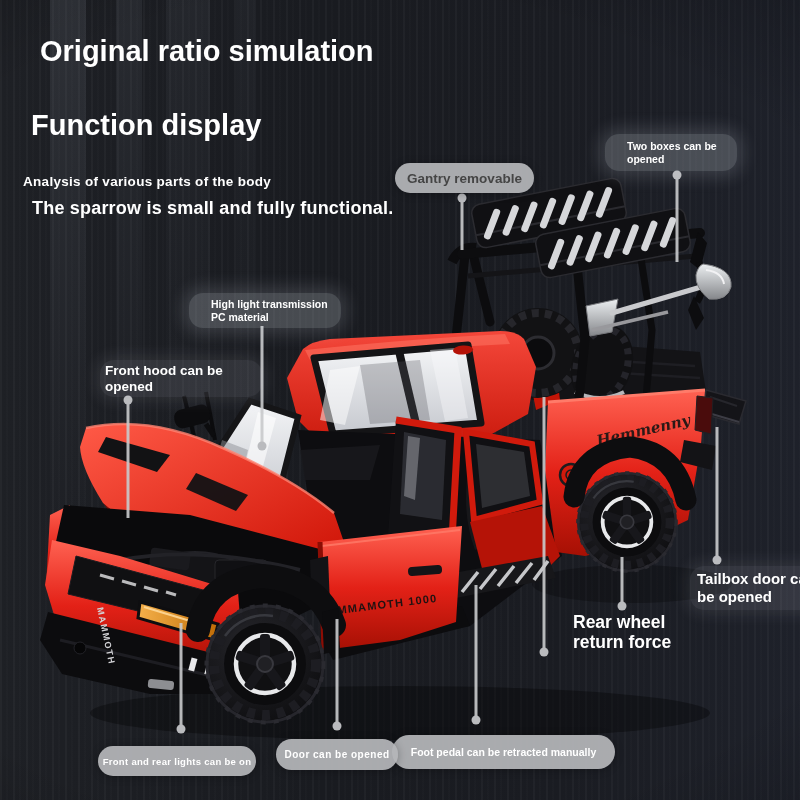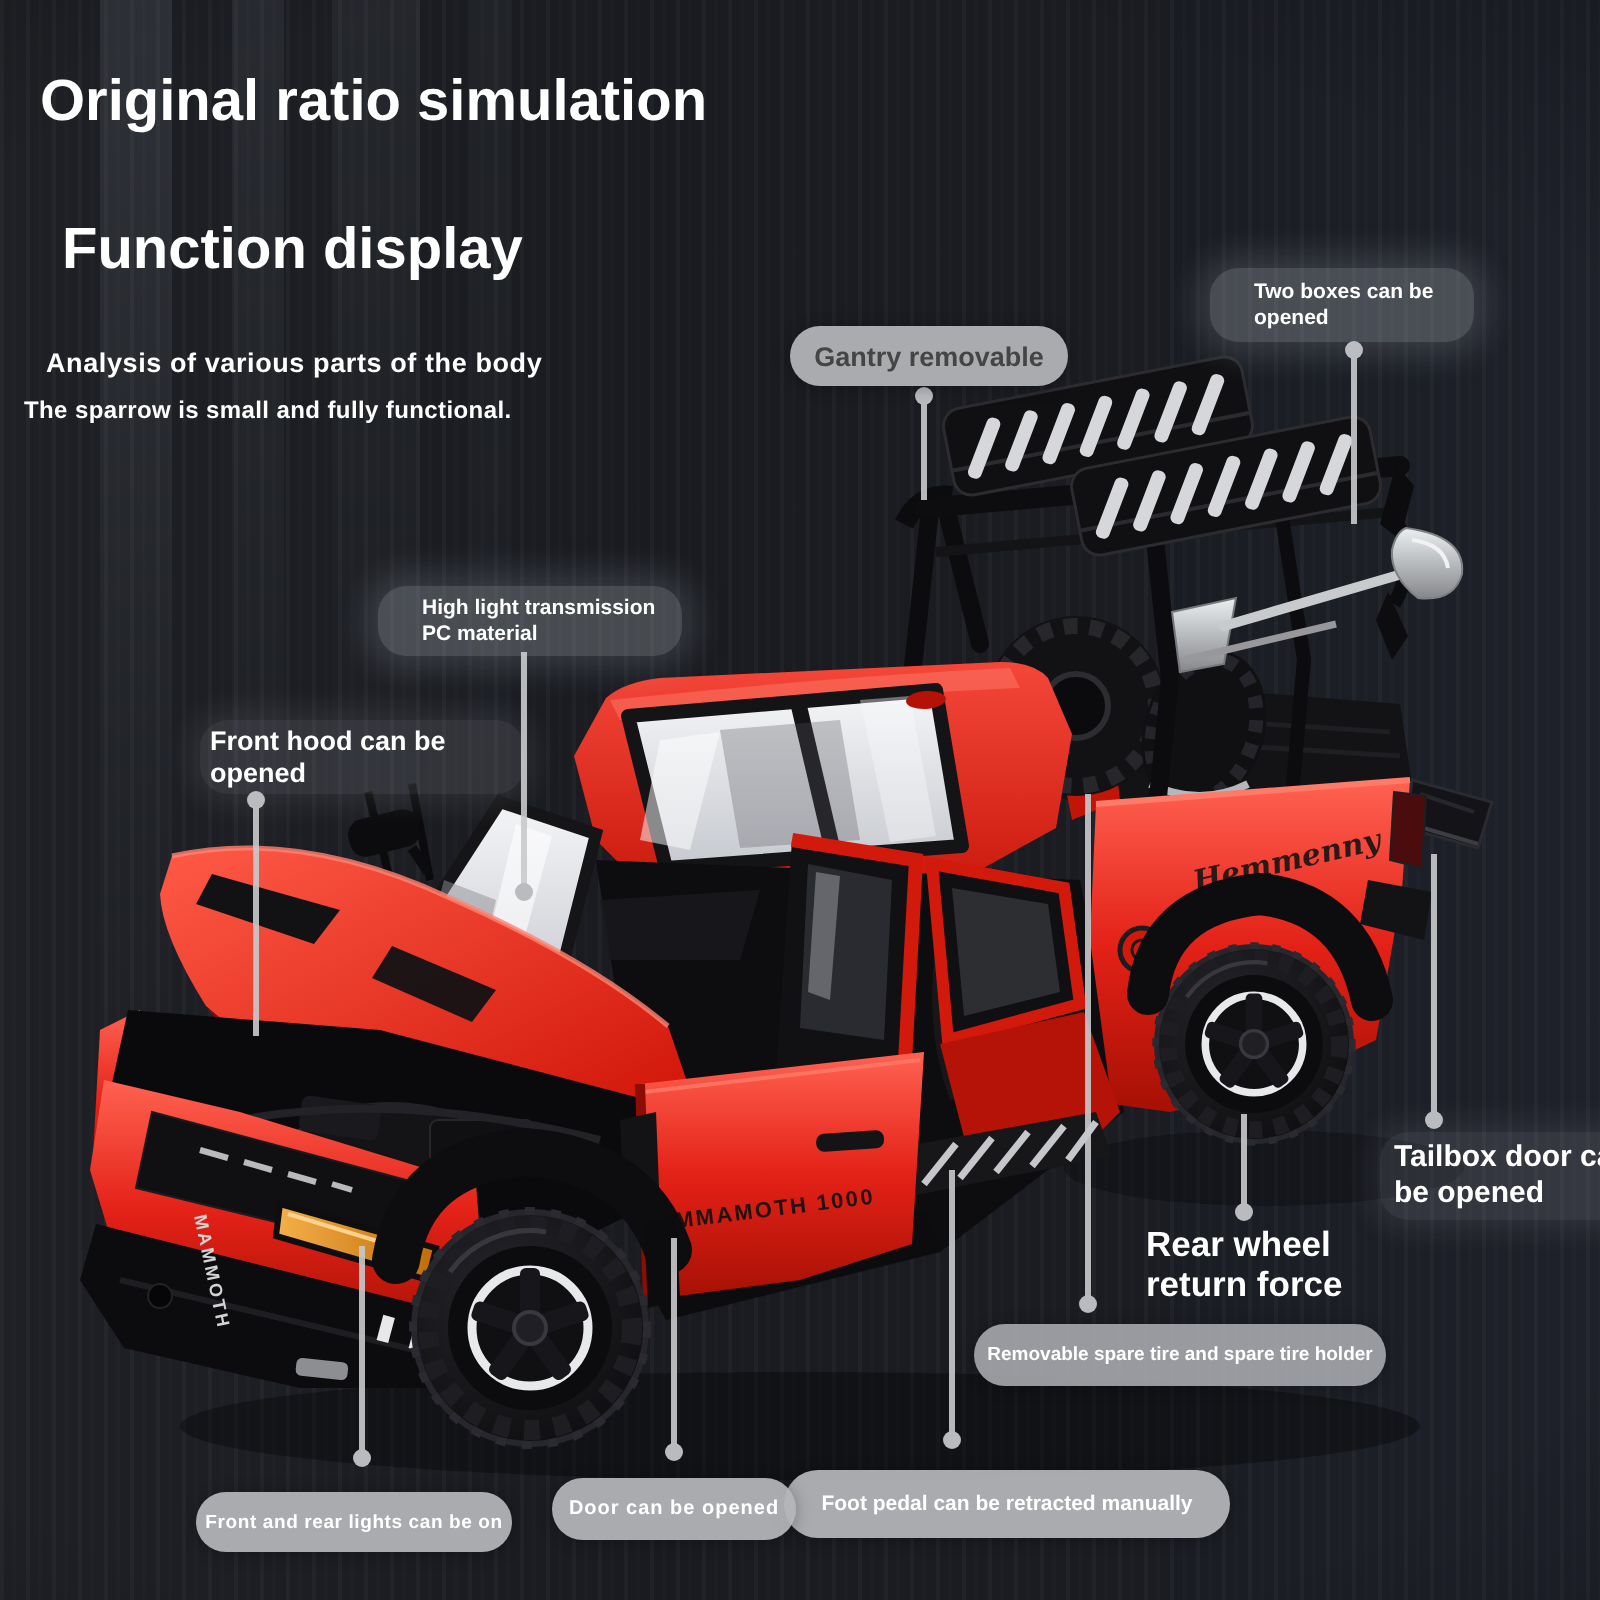--- a/index.html
+++ b/index.html
@@ -15,24 +15,24 @@
   }
   .pillar{position:absolute;top:0;pointer-events:none;}
   .pillar.a{left:50px;width:36px;height:560px;background:linear-gradient(180deg,rgba(160,168,182,.13),rgba(160,168,182,.04) 65%,rgba(160,168,182,0));}
   .pillar.b{left:116px;width:26px;height:540px;background:linear-gradient(180deg,rgba(160,168,182,.09),rgba(160,168,182,.02) 70%,rgba(160,168,182,0));}
   .pillar.c{left:166px;width:44px;height:520px;background:linear-gradient(180deg,rgba(160,168,182,.07),rgba(160,168,182,.02) 60%,rgba(160,168,182,0));}
   .pillar.d{left:236px;width:20px;height:480px;background:linear-gradient(180deg,rgba(160,168,182,.05),rgba(160,168,182,0));}
 
   svg.layer{position:absolute;left:0;top:0;}
 
   .txt{position:absolute;color:#fff;font-weight:bold;line-height:1.08;white-space:nowrap;}
-  #t-title{left:20px;top:36px;font-size:29px;}
+  #t-title{left:40px;top:36px;font-size:29px;}
   #t-sub{left:31px;top:110px;font-size:29px;text-align:center;}
   #t-line1{left:23px;top:175px;font-size:13.5px;letter-spacing:.3px;}
-  #t-line2{left:12px;top:199px;font-size:12px;letter-spacing:.2px;}
+  #t-line2{left:32px;top:199px;font-size:18px;letter-spacing:.2px;}
 
   .co{position:absolute;font-weight:bold;color:#fff;}
   .co span{display:block;}
   .pill{
     background:rgba(181,182,185,.93);border-radius:999px;
     display:flex;align-items:center;justify-content:center;
     box-shadow:0 1px 8px rgba(0,0,0,.28);
   }
   .ghost{background:rgba(206,211,221,.26);border-radius:14px;box-shadow:0 0 16px 7px rgba(206,211,221,.16);}
   .ghost.faint{background:rgba(206,211,221,.13);box-shadow:0 0 14px 6px rgba(206,211,221,.09);margin-left:40px;}
@@ -354,23 +354,20 @@
   <div class="co ghost faint" id="co-tailbox">
     <span>Tailbox door can</span>
     <span>be opened</span>
   </div>
 
   <div class="co bare" id="co-rearwheel">
     <span>Rear wheel</span>
     <span>return force</span>
   </div>
 
-  <div class="co pill" id="co-spare">
-    <span>Removable spare tire and spare tire holder</span>
-  </div>
 
   <div class="co pill" id="co-foot">
     <span>Foot pedal can be retracted manually</span>
   </div>
 
   <div class="co pill" id="co-door">
     <span>Door can be opened</span>
   </div>
 
   <div class="co pill" id="co-lights">

